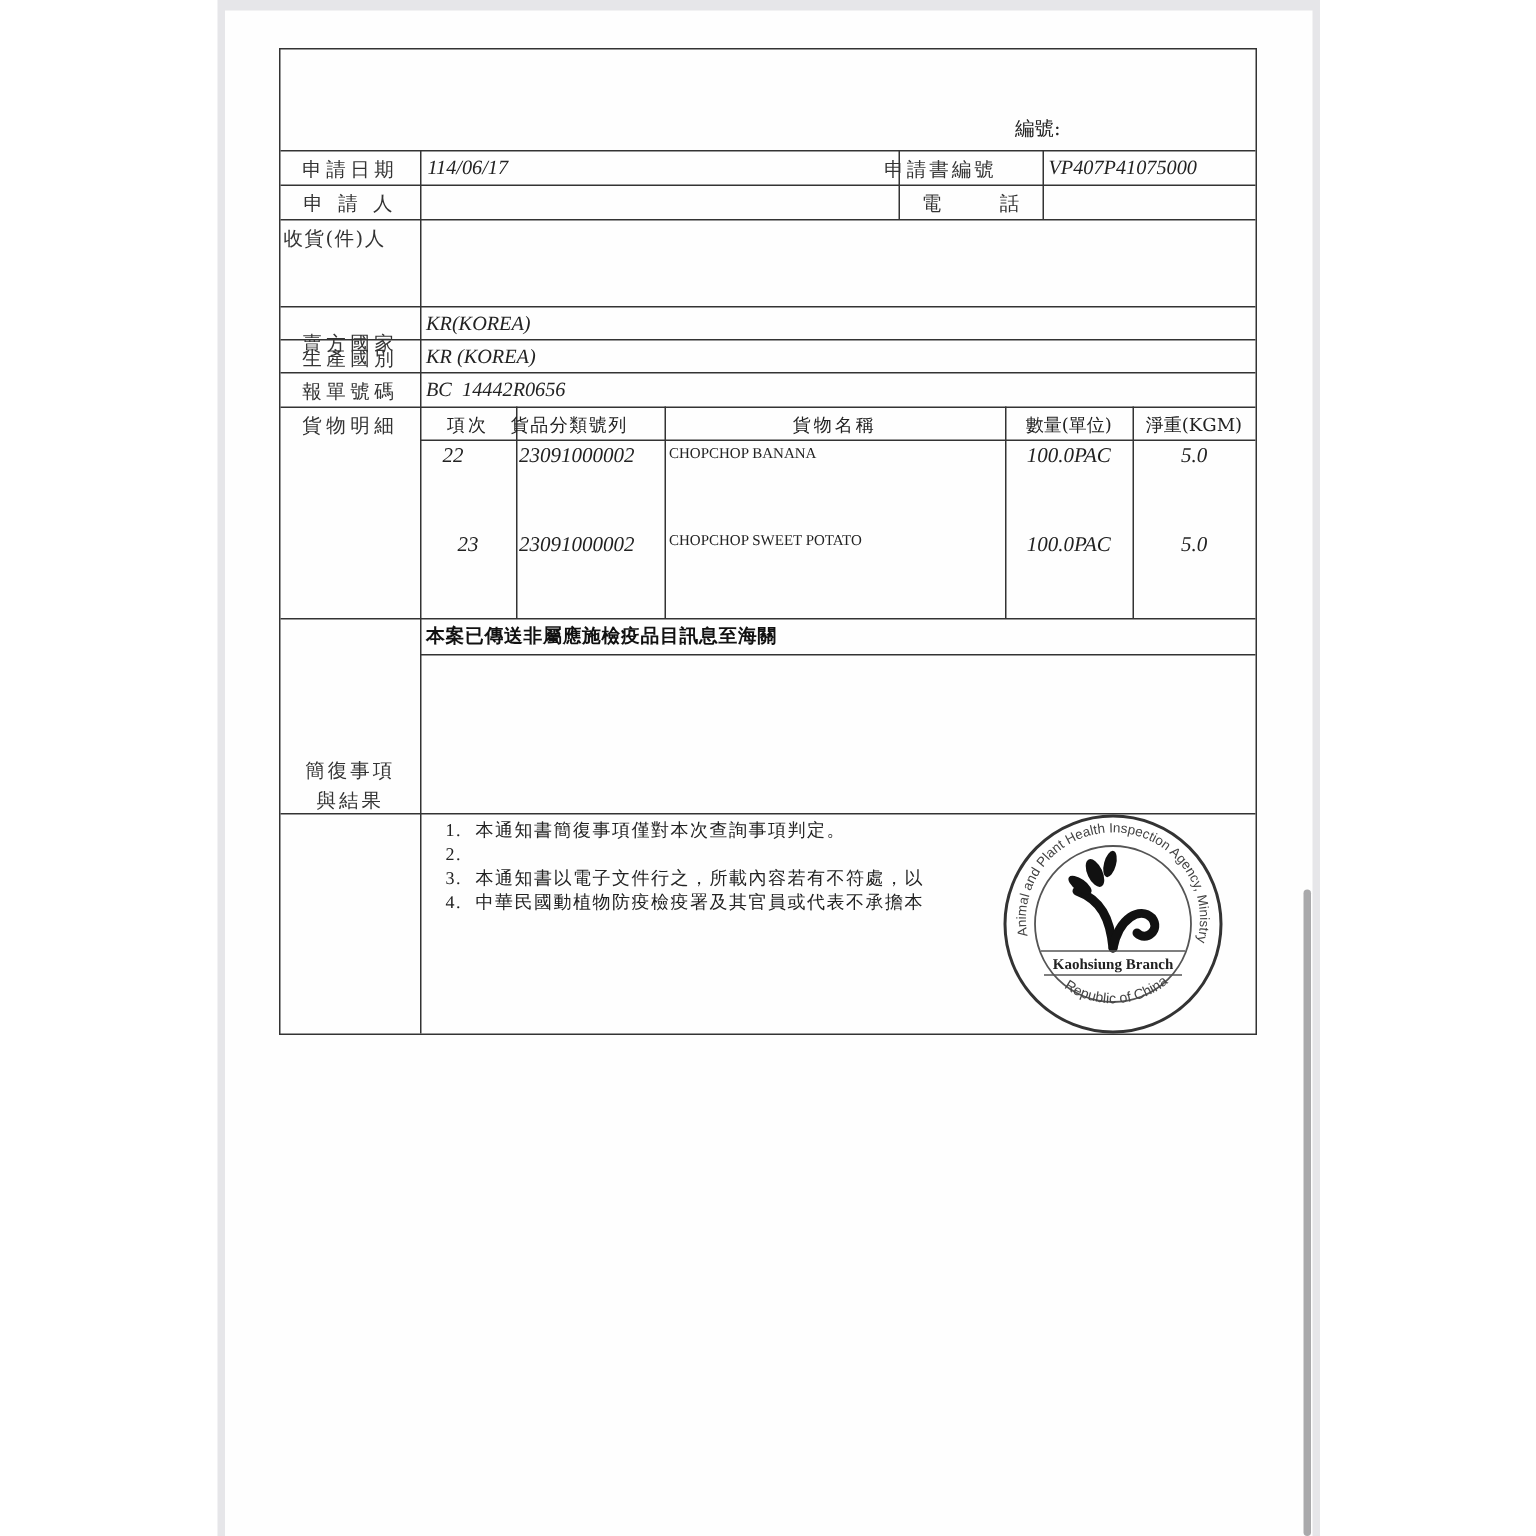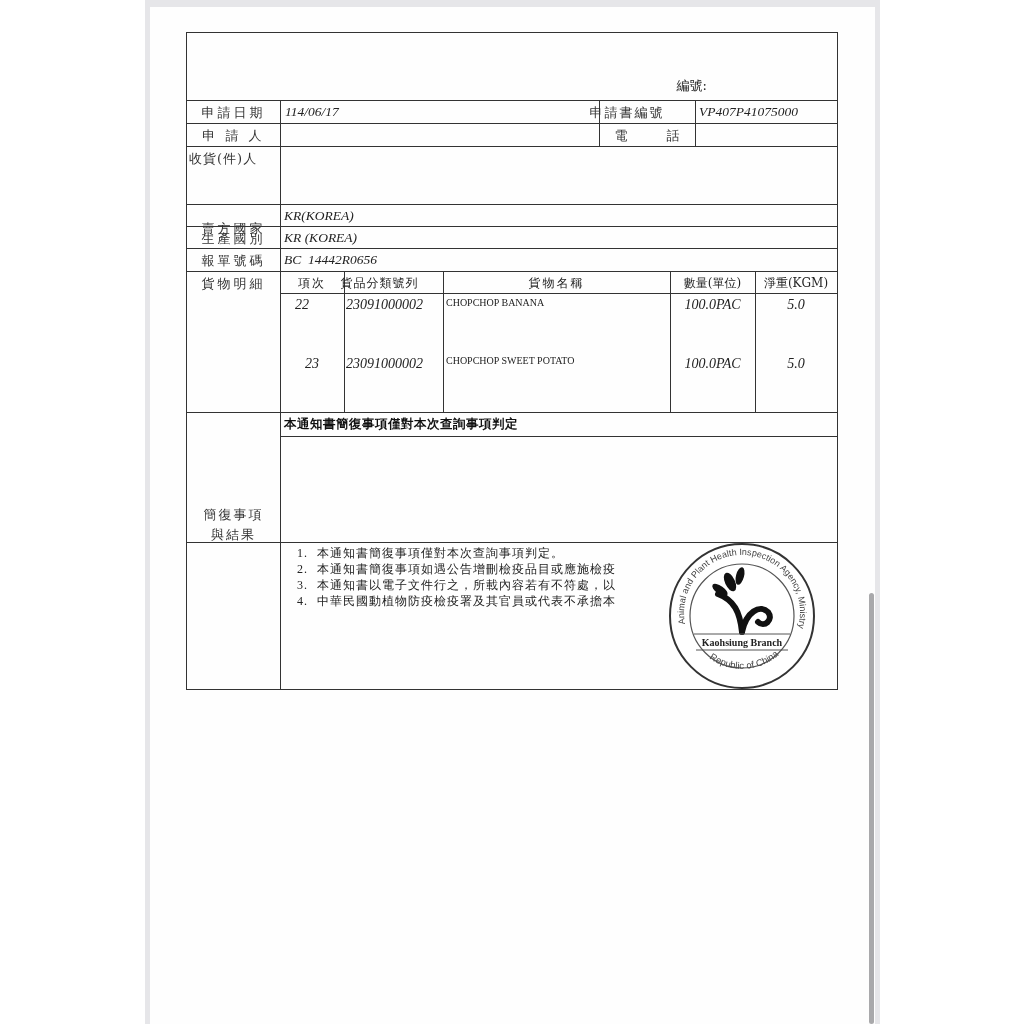--- a/index.html
+++ b/index.html
@@ -114,34 +114,33 @@
   <div class="abs val center" style="left:93px;top:323px;width:64px;font-size:14px;">23</div>
   <div class="abs val" style="left:159px;top:323px;font-size:14px;">23091000002</div>
   <div class="abs small" style="left:259px;top:322px;">CHOPCHOP SWEET POTATO</div>
   <div class="abs val center" style="left:483px;top:323px;width:85px;font-size:14px;">100.0PAC</div>
   <div class="abs val center" style="left:568px;top:323px;width:82px;font-size:14px;">5.0</div>
 
   <div class="abs lbl center" style="left:0;top:428px;width:93px;letter-spacing:2px;line-height:20px;margin-top:44px;">
     <div>簡復事項</div>
     <div>與結果</div>
   </div>
-  <div class="abs bold" style="left:97px;top:383px;font-size:12.5px;letter-spacing:0.5px;color:#111;">本通知書簡復事項僅對本次查詢事項判定</div>
+  <div class="abs bold" style="left:97px;top:383px;font-size:12.5px;letter-spacing:0.5px;color:#111;">本案已傳送非屬應施檢疫品目訊息至海關</div>
   <div class="abs" style="left:97px;top:408px;"></div>
 
   <div class="abs notes" style="left:110px;top:512px;width:370px;">
     <div class="row">
       <span class="num">1.</span>
       <div>
           <div>本通知書簡復事項僅對本次查詢事項判定。</div>
         </div>
     </div>
     <div class="row">
       <span class="num">2.</span>
       <div>
-        <div>本通知書簡復事項如遇公告增刪檢疫品目或應施檢疫</div>
       </div>
     </div>
     <div class="row">
       <span class="num">3.</span>
       <div>
         <div>本通知書以電子文件行之，所載內容若有不符處，以</div>
       </div>
     </div>
     <div class="row">
       <span class="num">4.</span>

